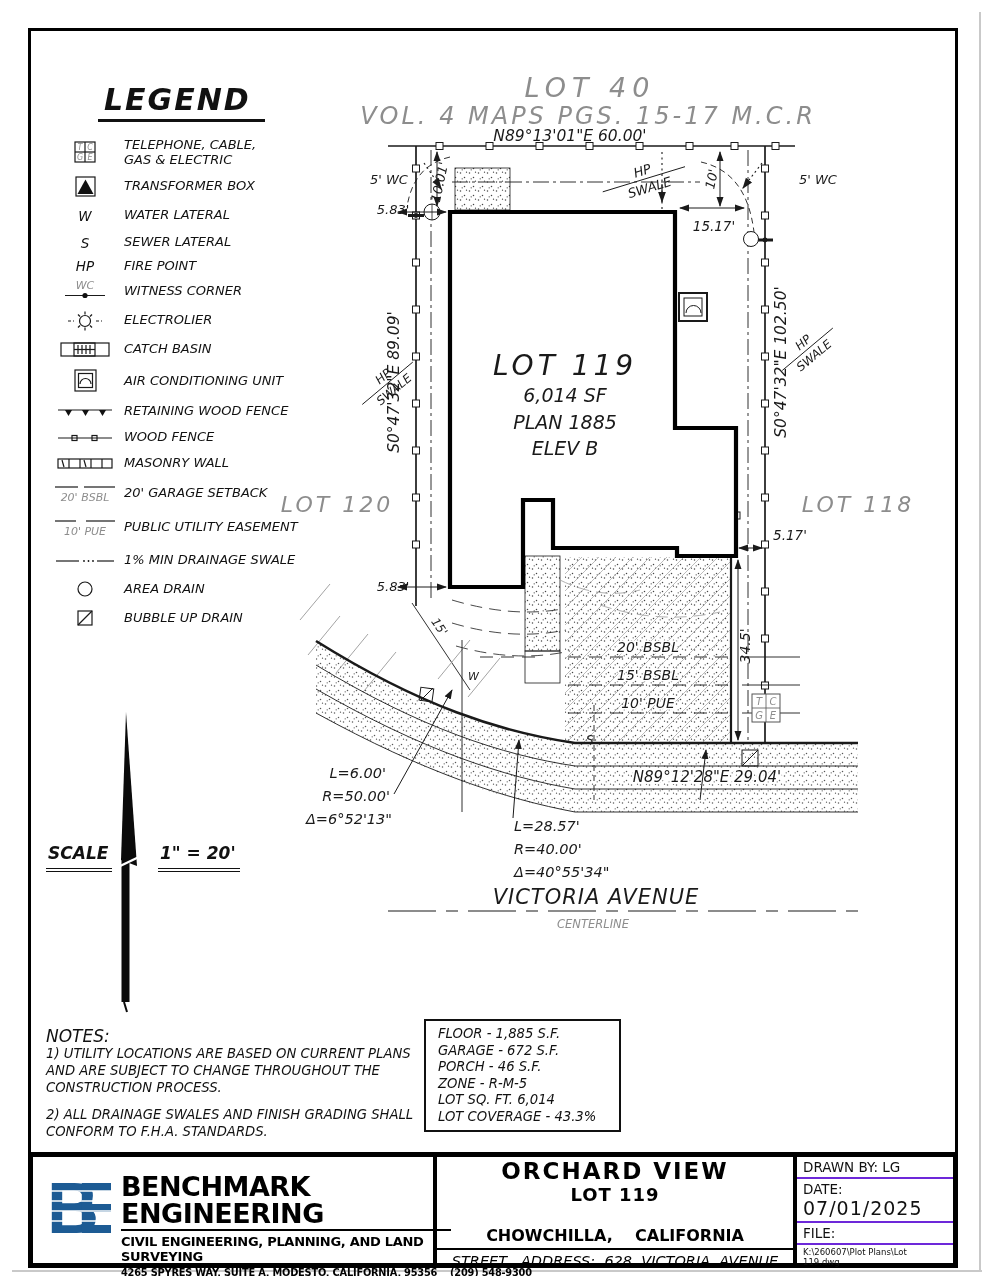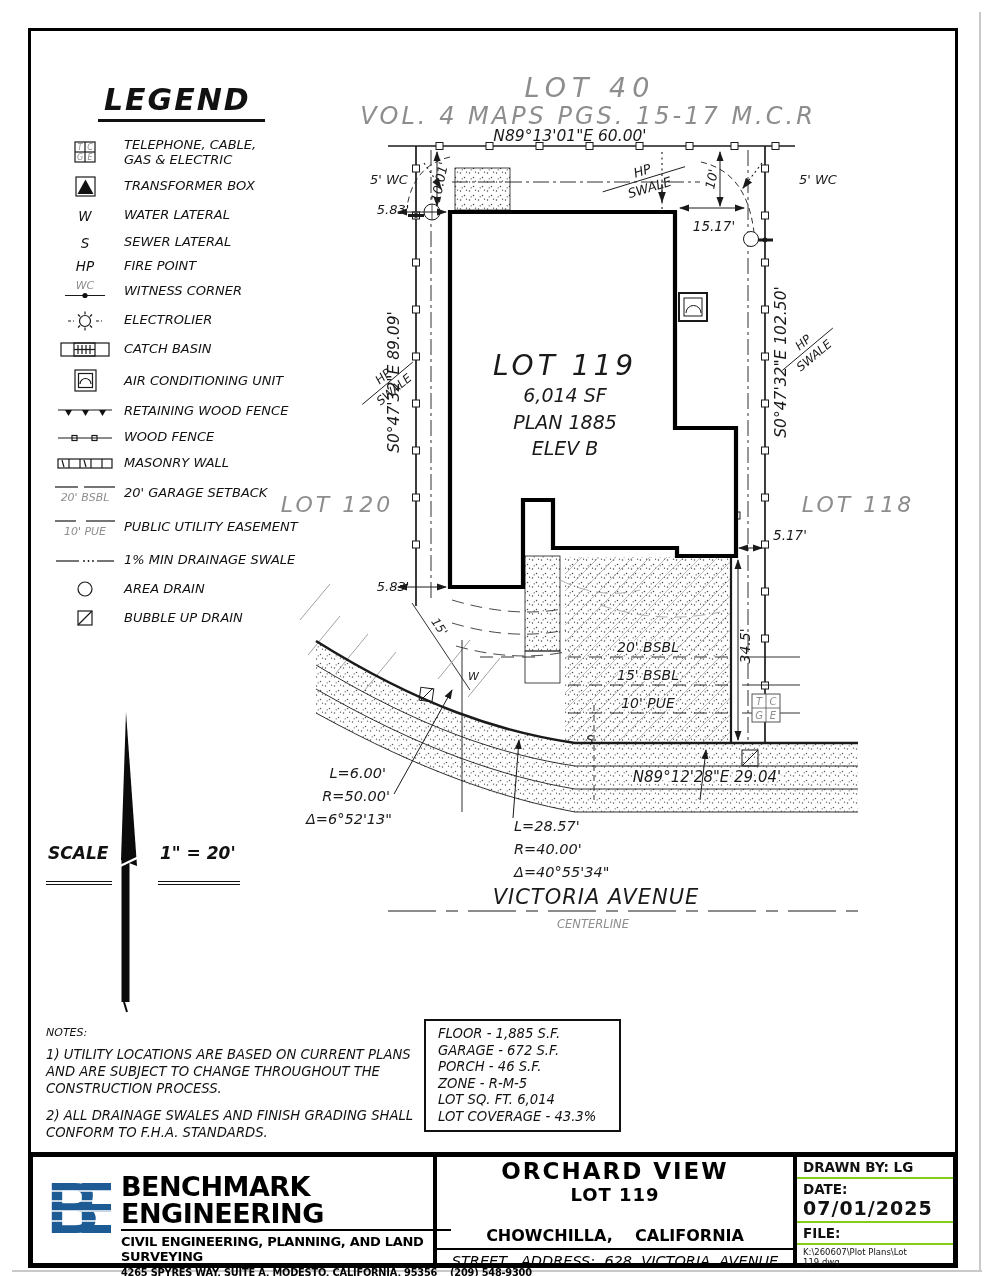--- a/index.html
+++ b/index.html
@@ -24,45 +24,45 @@
   .lrow { display:flex; align-items:center; min-height:29px; }
   .lsym { width:78px; display:flex; justify-content:center; align-items:center; flex:none; }
   .lsymtxt { font-style:italic; font-size:13.5px; color:#111; font-weight:500; }
   .llab { font-style:italic; font-size:13px; color:#111; line-height:1.15; }
   .lsvg { display:block; }
   .lsvg line, .lsvg path, .lsvg rect, .lsvg circle { stroke:#1a1a1a; fill:none; stroke-width:1.2; }
   .lsvg .fill { fill:#111; stroke:none; }
   .lsvg text { font-family:"DejaVu Sans",sans-serif; font-style:italic; fill:#8d8d8d; stroke:none; }
 
   
-  .scale-label, .scale-value { font-size:17px; font-weight:bold; font-style:italic; color:#111; border-bottom:4px double #111; padding:0 4px 18px 2px; }
+  .scale-label, .scale-value { font-size:17px; font-weight:bold; font-style:italic; color:#111; border-bottom:4px double #111; padding:0 4px 5px 2px; }
   
   .notes { left:46px; top:1026px; width:370px; font-style:italic; color:#111; }
-  .notes .nt { font-size:11px; margin-bottom:8px; }
+  .notes .nt { font-size:17px; }
   .notes .np { font-size:13.2px; line-height:1.28; margin-bottom:10px; }
 
   
   .infobox { left:424px; top:1019px; width:197px; border:2px solid #111; padding:5px 0 4px 12px; background:#fff; }
   .infobox div { font-style:italic; font-size:13.2px; line-height:16.6px; color:#111; }
 
   
   .tblock { left:28px; top:1152px; width:930px; height:116px; border:5px solid #000; display:flex; background:#fff; }
   .tb-left { width:400px; flex:none; position:relative; }
   .tb-mid { width:360px; flex:none; border-left:4px solid #000; position:relative; text-align:center; }
   .tb-right { flex:1; border-left:4px solid #000; position:relative; }
   .co-name { font-size:27px; font-weight:bold; letter-spacing:-0.5px; color:#000; line-height:1; }
   .co-rule { height:2px; background:#000; margin:2px 0 3px 0; width:330px; }
   .co-tag { font-size:13px; font-weight:bold; color:#000; letter-spacing:-0.3px; }
   .co-addr { font-size:9.8px; font-weight:bold; color:#000; margin-top:3px; letter-spacing:-0.2px; }
   .pj-name { font-size:23px; font-weight:bold; letter-spacing:2px; margin-top:1px; }
   .pj-lot { font-size:18px; font-weight:bold; letter-spacing:1px; }
   .pj-city { font-size:16px; font-weight:bold; margin-top:21px; }
   .pj-street { position:absolute; left:0; right:0; bottom:0; height:15px; border-top:2px solid #000; font-style:italic; font-size:14.5px; padding-top:3px; }
   .mrow { padding:2px 6px; font-size:13.5px; color:#111; }
-  .mline { border-bottom:2px solid #84cc16;font-weight:bold; }
+  .mline { border-bottom:2px solid #6d28d9; }
   .mdate { font-size:19px; letter-spacing:1px; }
   .mfile { font-size:8.5px; padding:2px 12px 0 6px; color:#111; }
 
   .edge-r { left:979px; top:12px; width:2px; height:1258px; background:#c9c9c9; }
   .edge-b { left:12px; top:1270px; width:970px; height:2px; background:#c9c9c9; }
 </style>
 </head>
 <body>
 
 <div class="page">

